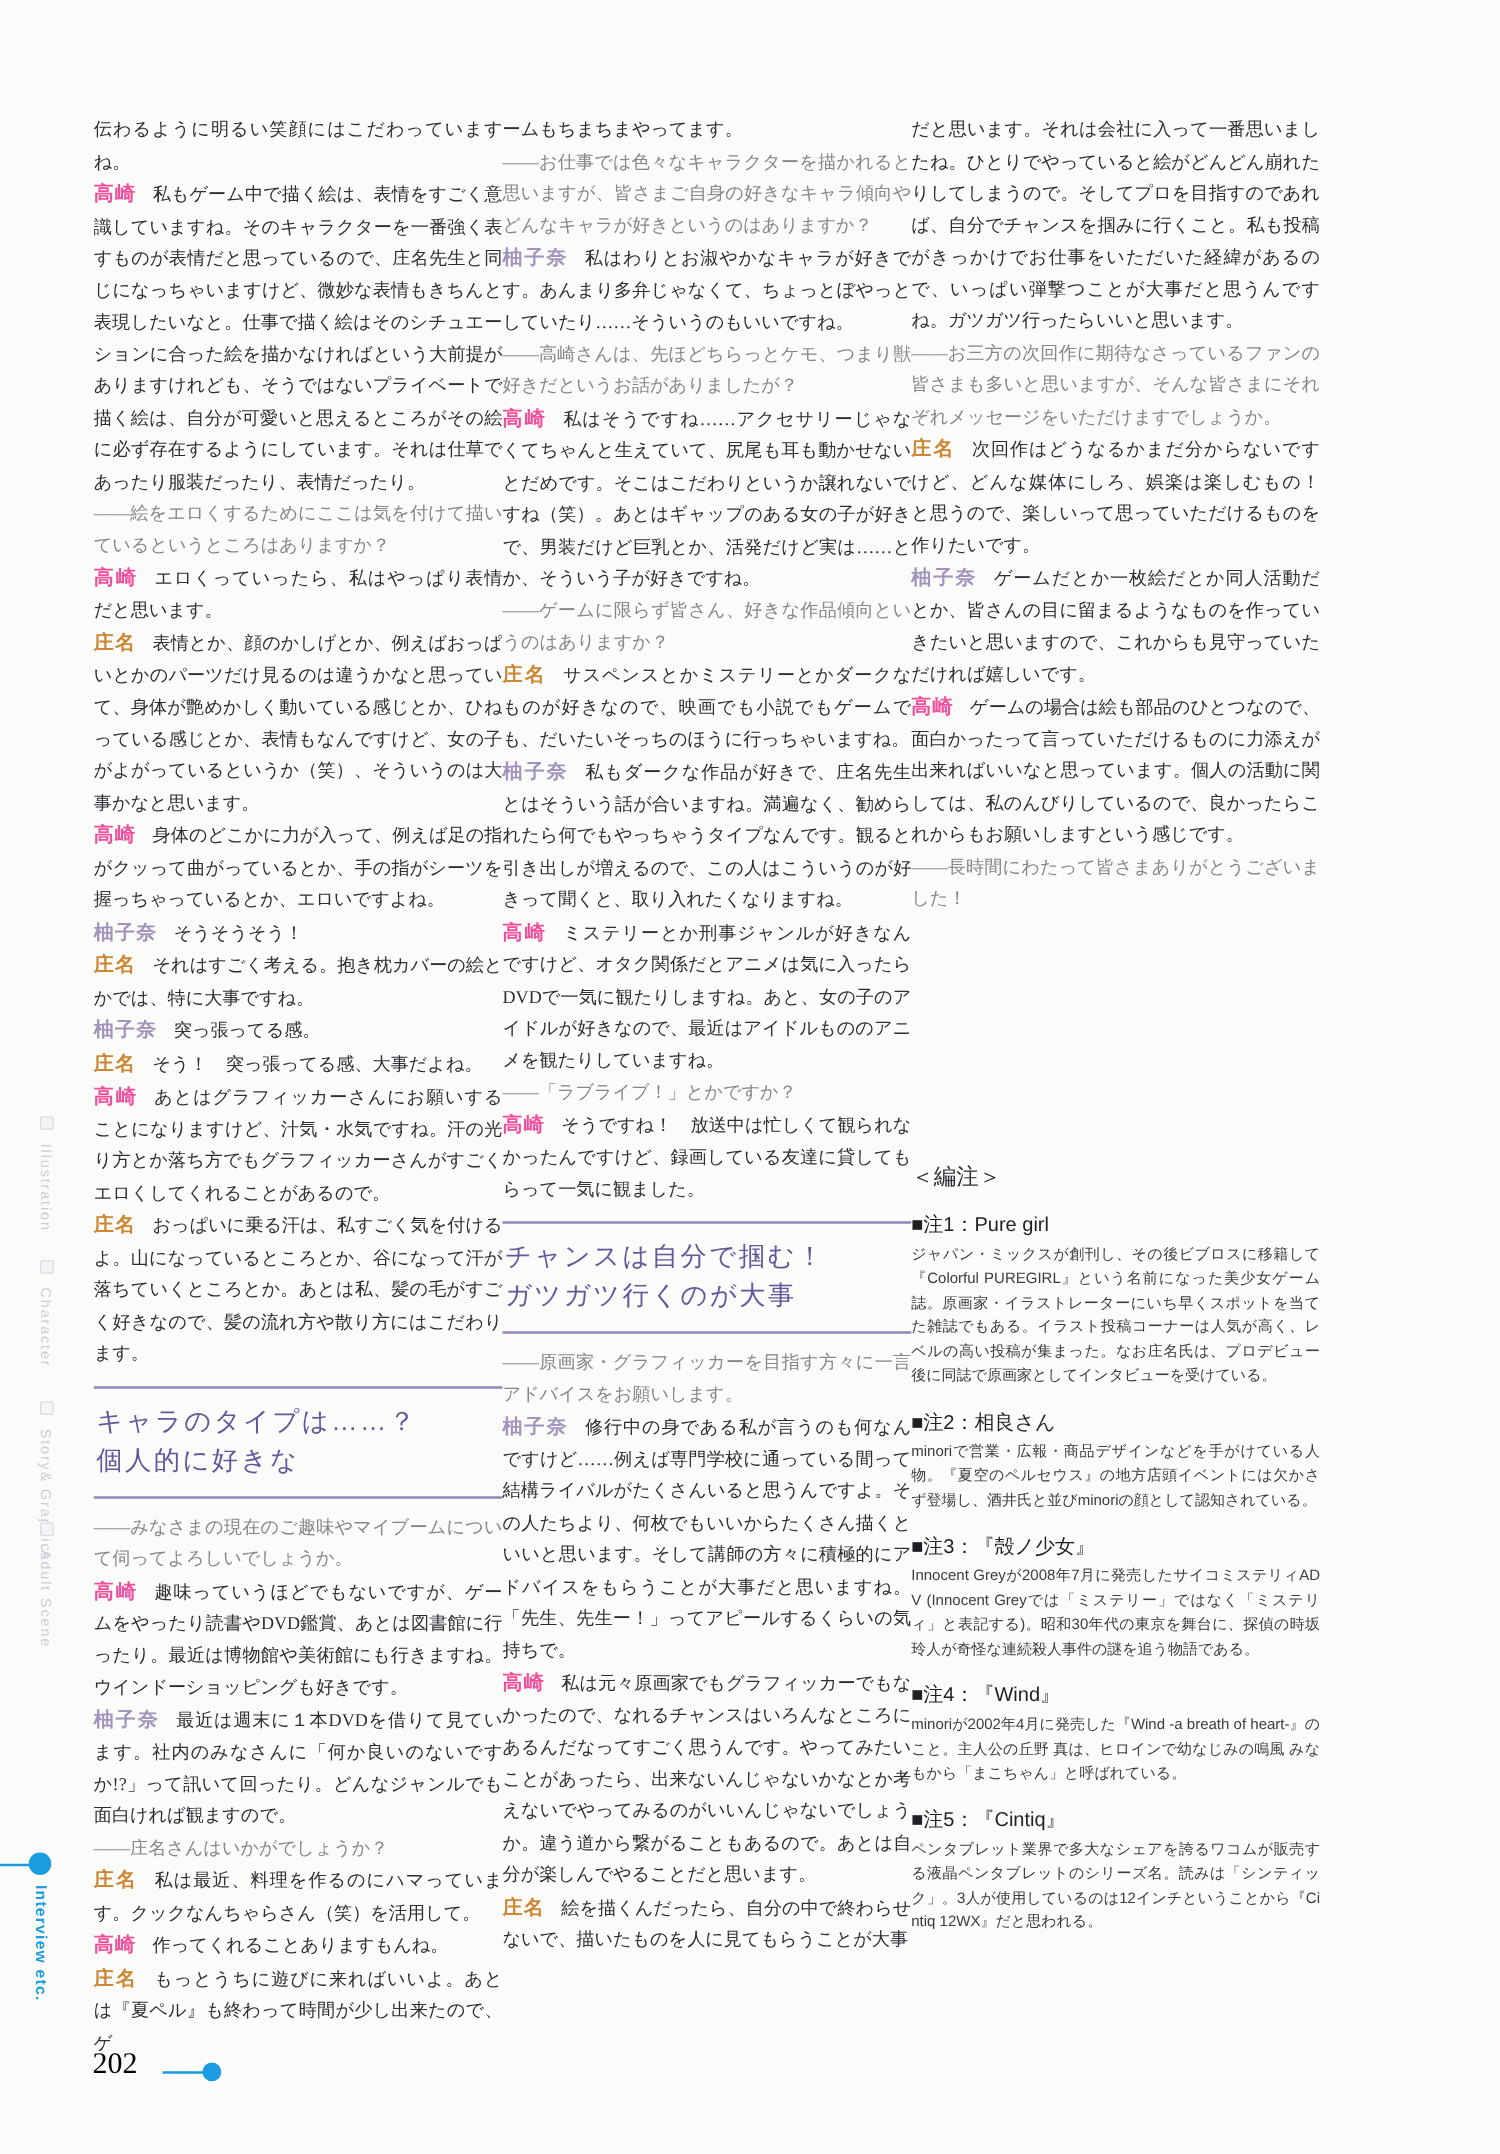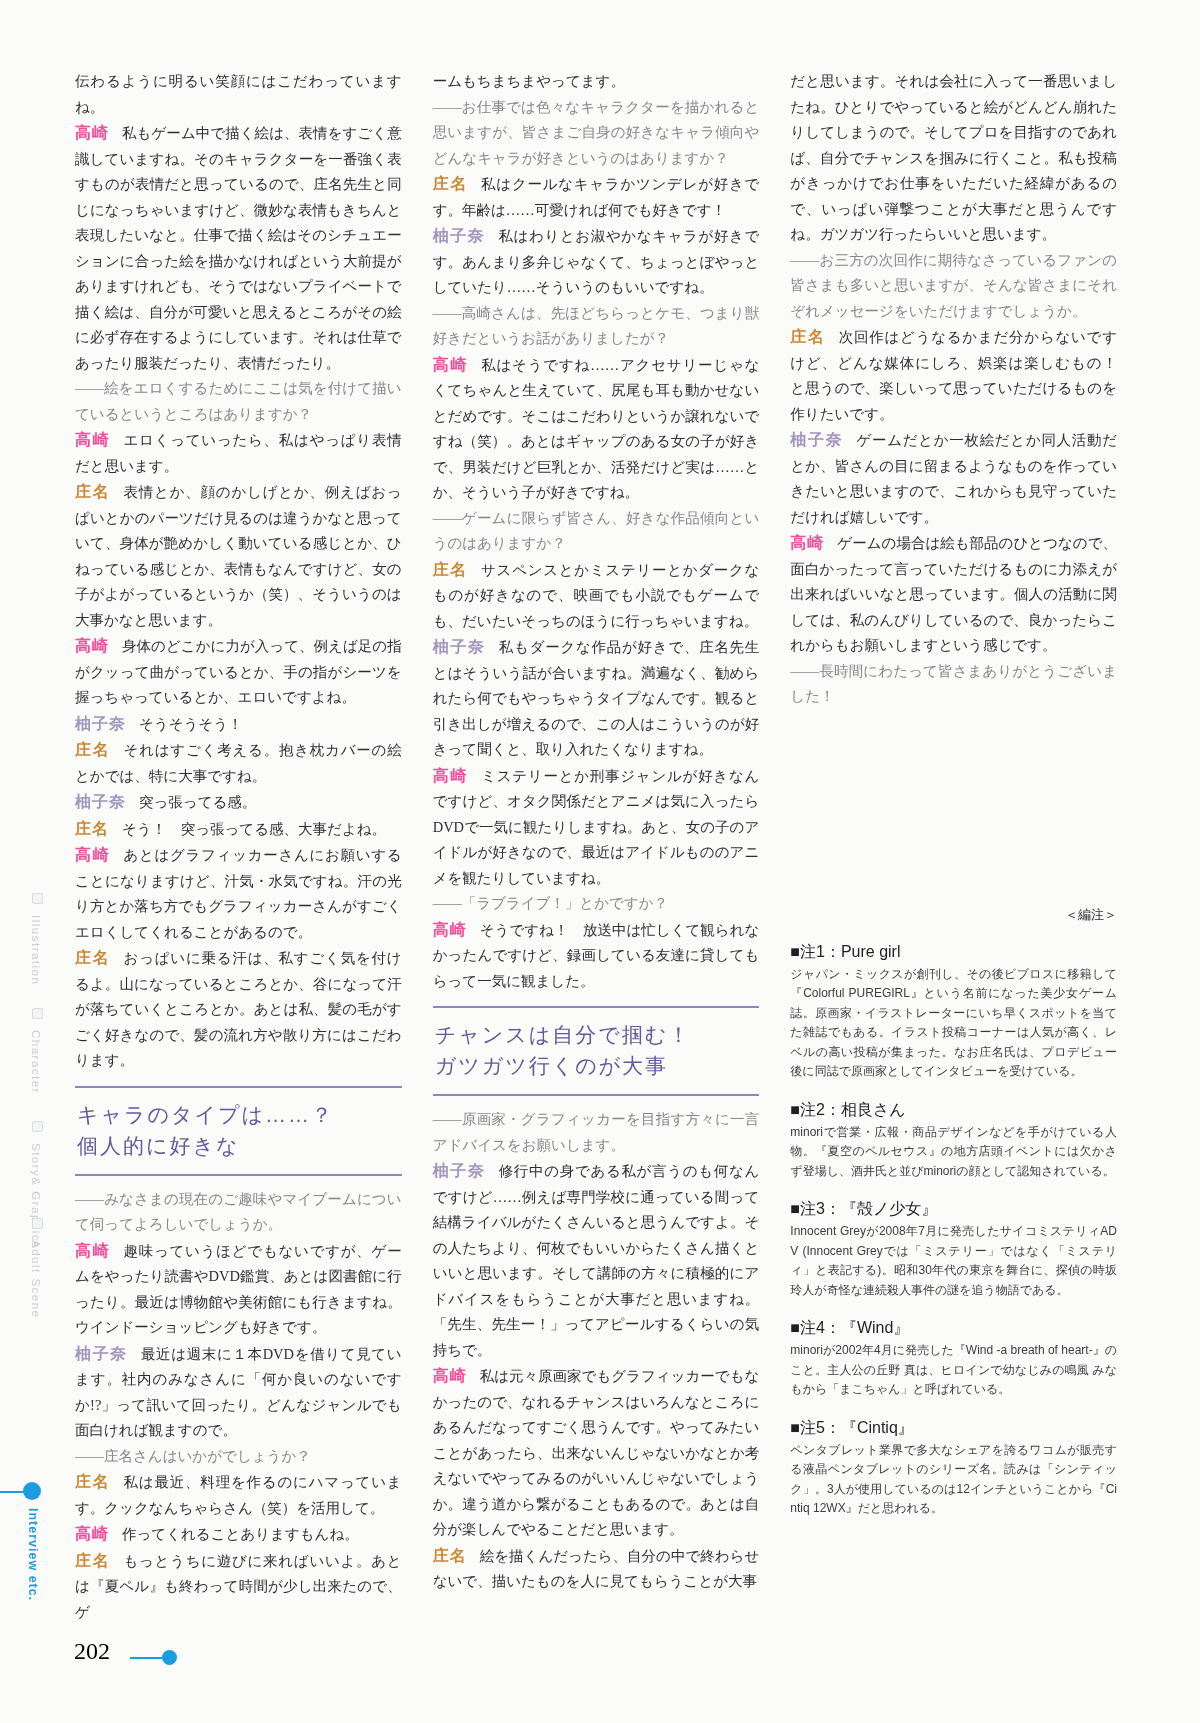--- a/index.html
+++ b/index.html
@@ -9,21 +9,21 @@
     --body-ink:#2e2d33;
     --interviewer-ink:#85858a;
   }
   html,body{margin:0;padding:0;}
   body{
     width:1200px;height:1723px;position:relative;overflow:hidden;
     background:#fbfbf9;
     font-family:"Liberation Serif","DejaVu Serif",serif;
   }
   
-  .content{position:absolute;left:75px;top:69px;width:1042px;display:flex;gap:31px;}
+  .content{position:absolute;left:75px;top:92px;width:1042px;display:flex;}
   .col{width:327px;}
   .para{
     margin:0;font-size:14.5px;line-height:25.5px;color:var(--body-ink);
     text-align:justify;text-justify:inter-ideograph;word-break:break-all;
   }
   .para .speaker{
     font-family:"Liberation Sans","DejaVu Sans",sans-serif;
     font-weight:bold;font-size:16px;letter-spacing:1px;margin-right:13px;
   }
   .para.interviewer{color:var(--interviewer-ink);}
@@ -31,21 +31,21 @@
     border-top:2px solid var(--purple-line);
     border-bottom:2px solid var(--purple-line);
     color:var(--purple);
     font-family:"Liberation Sans","DejaVu Sans",sans-serif;
     font-size:21px;line-height:31px;letter-spacing:2px;
     padding:11px 2px 13px;margin:12px 0 11px;
   }
   
   .notes-header{
     margin:196px 0 0;font-family:"Liberation Sans","DejaVu Sans",sans-serif;
-    font-size:13px;color:var(--body-ink);text-align:right;
+    font-size:18px;color:var(--body-ink);
   }
   .note{margin-top:18px;}
   .note-title{
     font-family:"Liberation Sans","DejaVu Sans",sans-serif;
     font-size:16px;line-height:20px;color:#1f1f24;margin:0;
   }
   .note-body{
     font-family:"Liberation Sans","DejaVu Sans",sans-serif;
     font-size:12px;line-height:19.5px;color:#3b3b40;margin:3px 0 0;
     text-align:justify;word-break:break-all;
@@ -115,21 +115,20 @@
       <p class="para"><span class="speaker" style="color: rgb(240, 79, 156);">高崎</span>趣味っていうほどでもないですが、ゲームをやったり読書やDVD鑑賞、あとは図書館に行ったり。最近は博物館や美術館にも行きますね。ウインドーショッピングも好きです。</p>
       <p class="para"><span class="speaker" style="color: rgb(161, 149, 189);">柚子奈</span>最近は週末に１本DVDを借りて見ています。社内のみなさんに「何か良いのないですか!?」って訊いて回ったり。どんなジャンルでも面白ければ観ますので。</p>
       <p class="para interviewer">——庄名さんはいかがでしょうか？</p>
       <p class="para"><span class="speaker" style="color: rgb(203, 135, 51);">庄名</span>私は最近、料理を作るのにハマっています。クックなんちゃらさん（笑）を活用して。</p>
       <p class="para"><span class="speaker" style="color: rgb(240, 79, 156);">高崎</span>作ってくれることありますもんね。</p>
       <p class="para"><span class="speaker" style="color: rgb(203, 135, 51);">庄名</span>もっとうちに遊びに来ればいいよ。あとは『夏ペル』も終わって時間が少し出来たので、ゲ</p>
     </div>
   <div class="col">
       <p class="para">ームもちまちまやってます。</p>
       <p class="para interviewer">——お仕事では色々なキャラクターを描かれると思いますが、皆さまご自身の好きなキャラ傾向やどんなキャラが好きというのはありますか？</p>
-      <p class="para"><span class="speaker" style="color: rgb(203, 135, 51);">庄名</span>私はクールなキャラかツンデレが好きです。年齢は……可愛ければ何でも好きです！</p>
       <p class="para"><span class="speaker" style="color: rgb(161, 149, 189);">柚子奈</span>私はわりとお淑やかなキャラが好きです。あんまり多弁じゃなくて、ちょっとぼやっとしていたり……そういうのもいいですね。</p>
       <p class="para interviewer">——高崎さんは、先ほどちらっとケモ、つまり獣好きだというお話がありましたが？</p>
       <p class="para"><span class="speaker" style="color: rgb(240, 79, 156);">高崎</span>私はそうですね……アクセサリーじゃなくてちゃんと生えていて、尻尾も耳も動かせないとだめです。そこはこだわりというか譲れないですね（笑）。あとはギャップのある女の子が好きで、男装だけど巨乳とか、活発だけど実は……とか、そういう子が好きですね。</p>
       <p class="para interviewer">——ゲームに限らず皆さん、好きな作品傾向というのはありますか？</p>
       <p class="para"><span class="speaker" style="color: rgb(203, 135, 51);">庄名</span>サスペンスとかミステリーとかダークなものが好きなので、映画でも小説でもゲームでも、だいたいそっちのほうに行っちゃいますね。</p>
       <p class="para"><span class="speaker" style="color: rgb(161, 149, 189);">柚子奈</span>私もダークな作品が好きで、庄名先生とはそういう話が合いますね。満遍なく、勧められたら何でもやっちゃうタイプなんです。観ると引き出しが増えるので、この人はこういうのが好きって聞くと、取り入れたくなりますね。</p>
       <p class="para"><span class="speaker" style="color: rgb(240, 79, 156);">高崎</span>ミステリーとか刑事ジャンルが好きなんですけど、オタク関係だとアニメは気に入ったらDVDで一気に観たりしますね。あと、女の子のアイドルが好きなので、最近はアイドルもののアニメを観たりしていますね。</p>
       <p class="para interviewer">——「ラブライブ！」とかですか？</p>
       <p class="para"><span class="speaker" style="color: rgb(240, 79, 156);">高崎</span>そうですね！　放送中は忙しくて観られなかったんですけど、録画している友達に貸してもらって一気に観ました。</p>
       <div class="section-heading">

